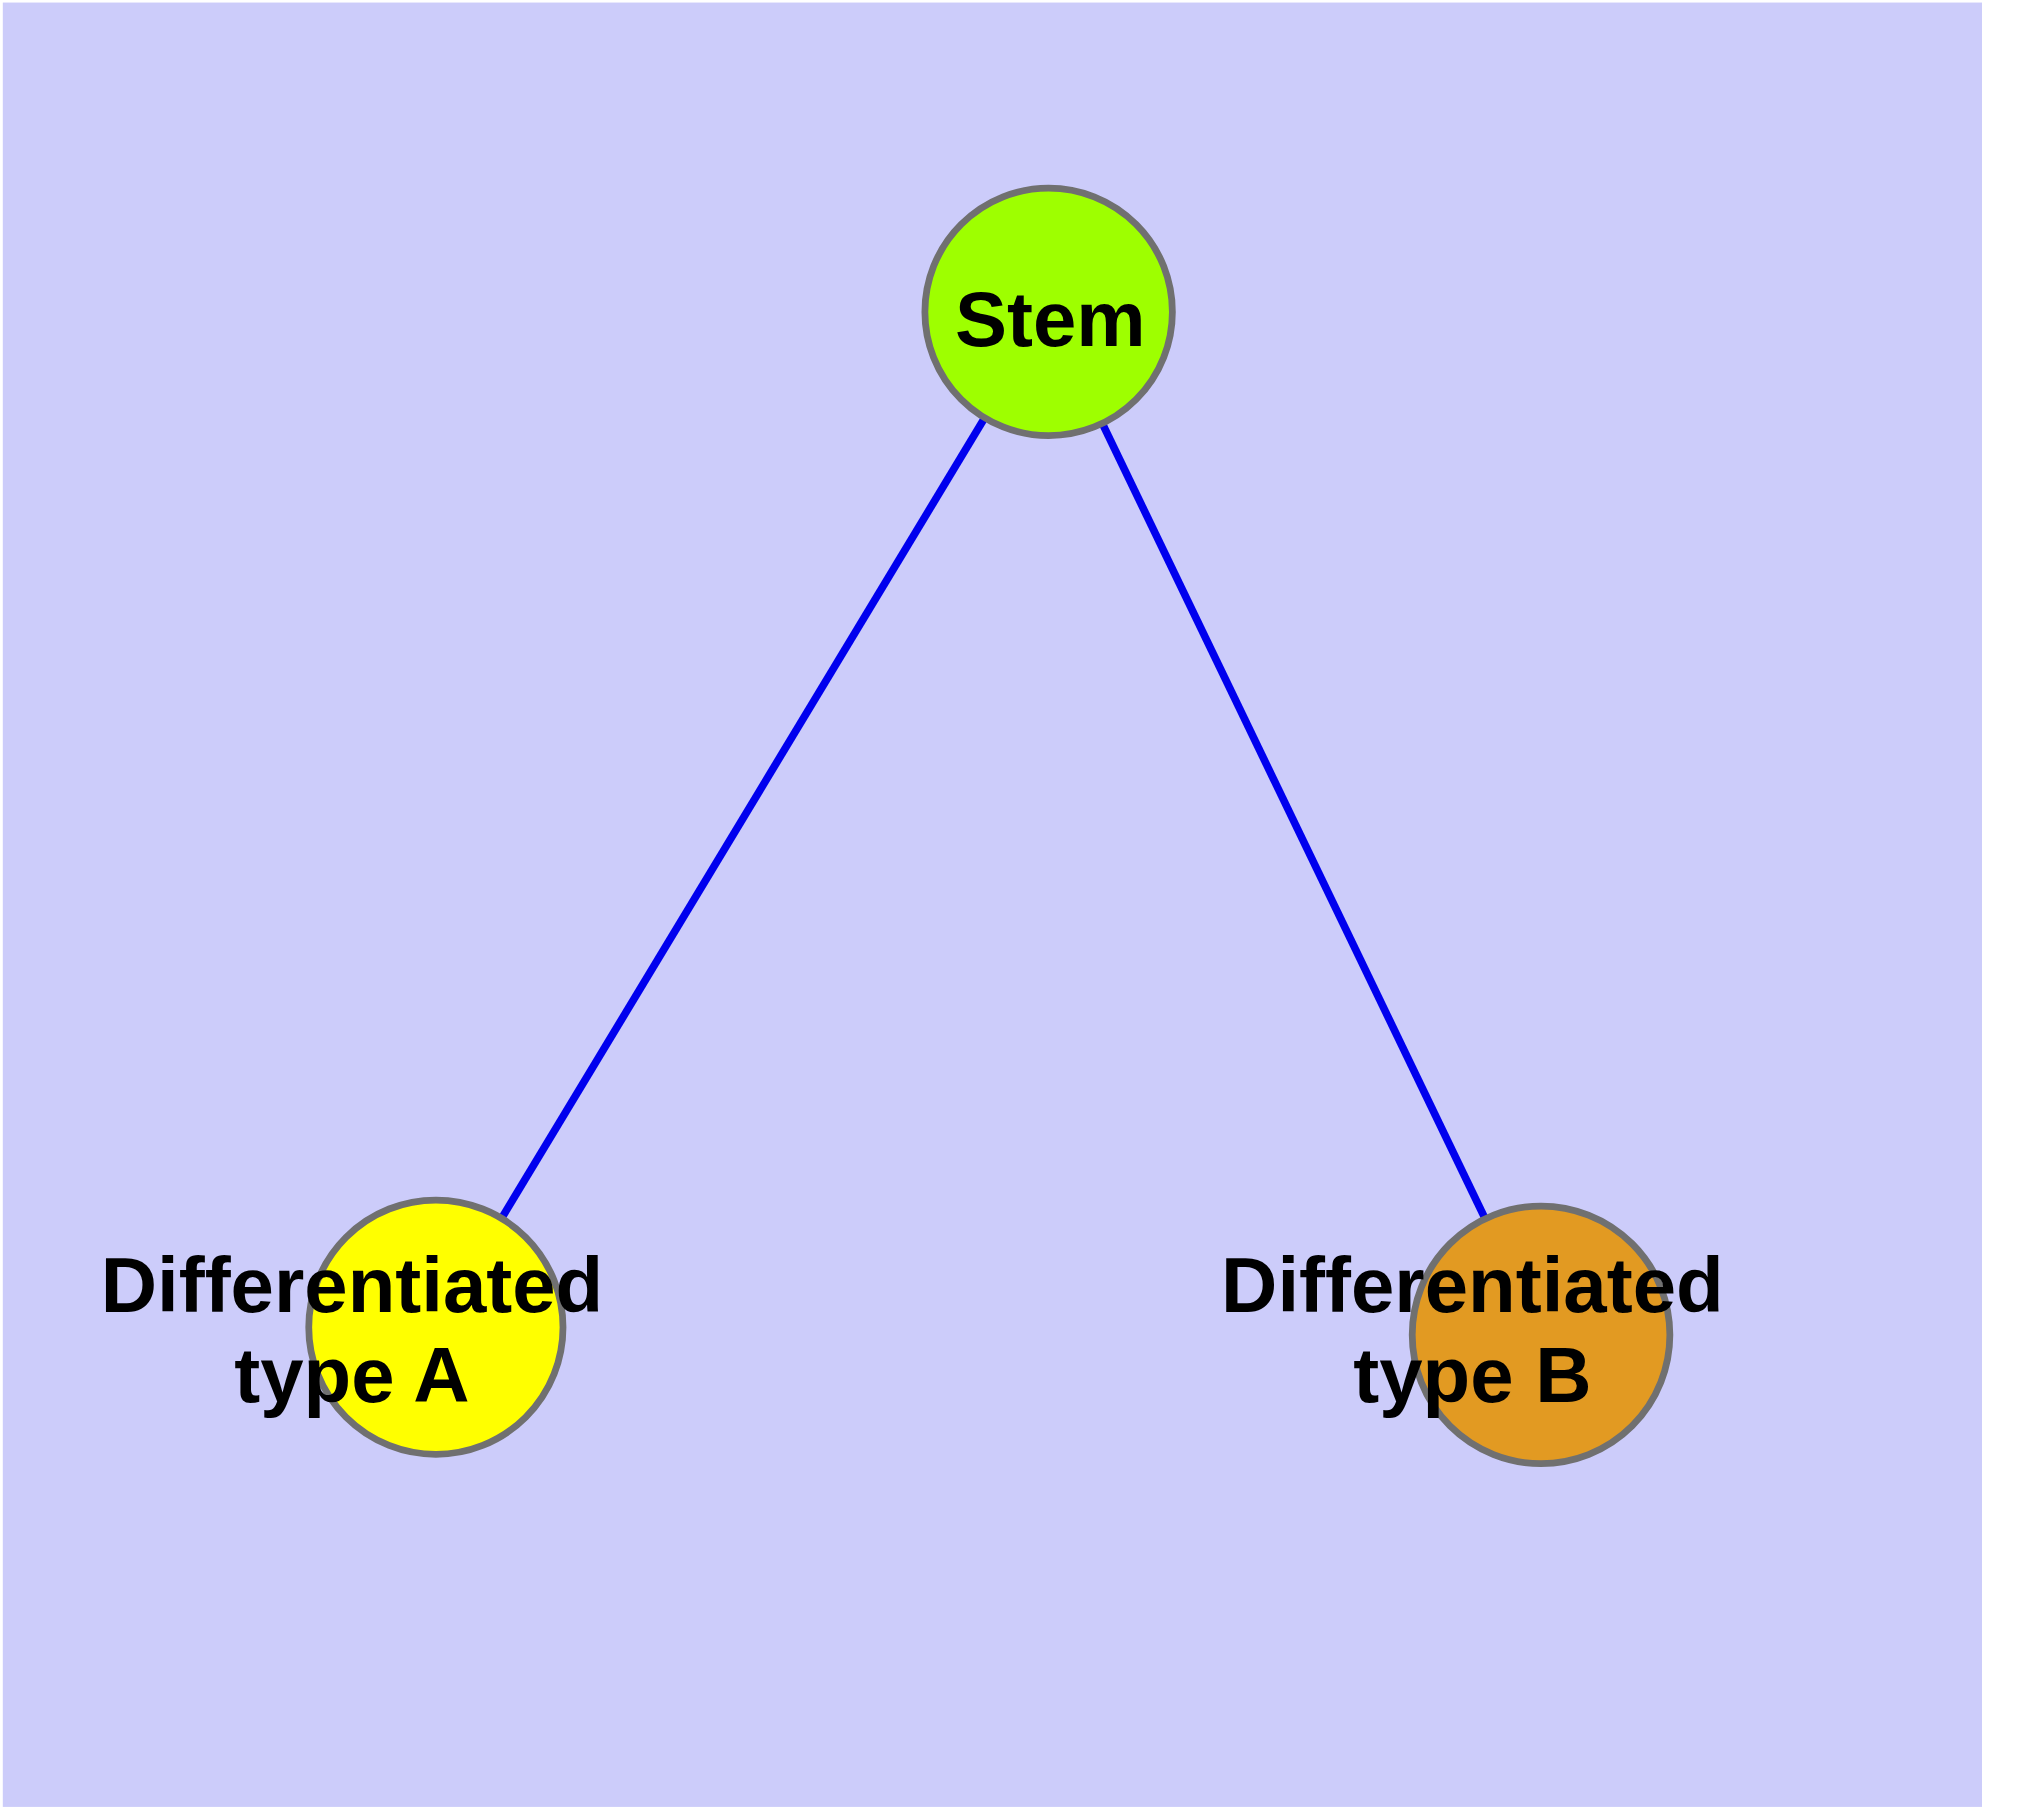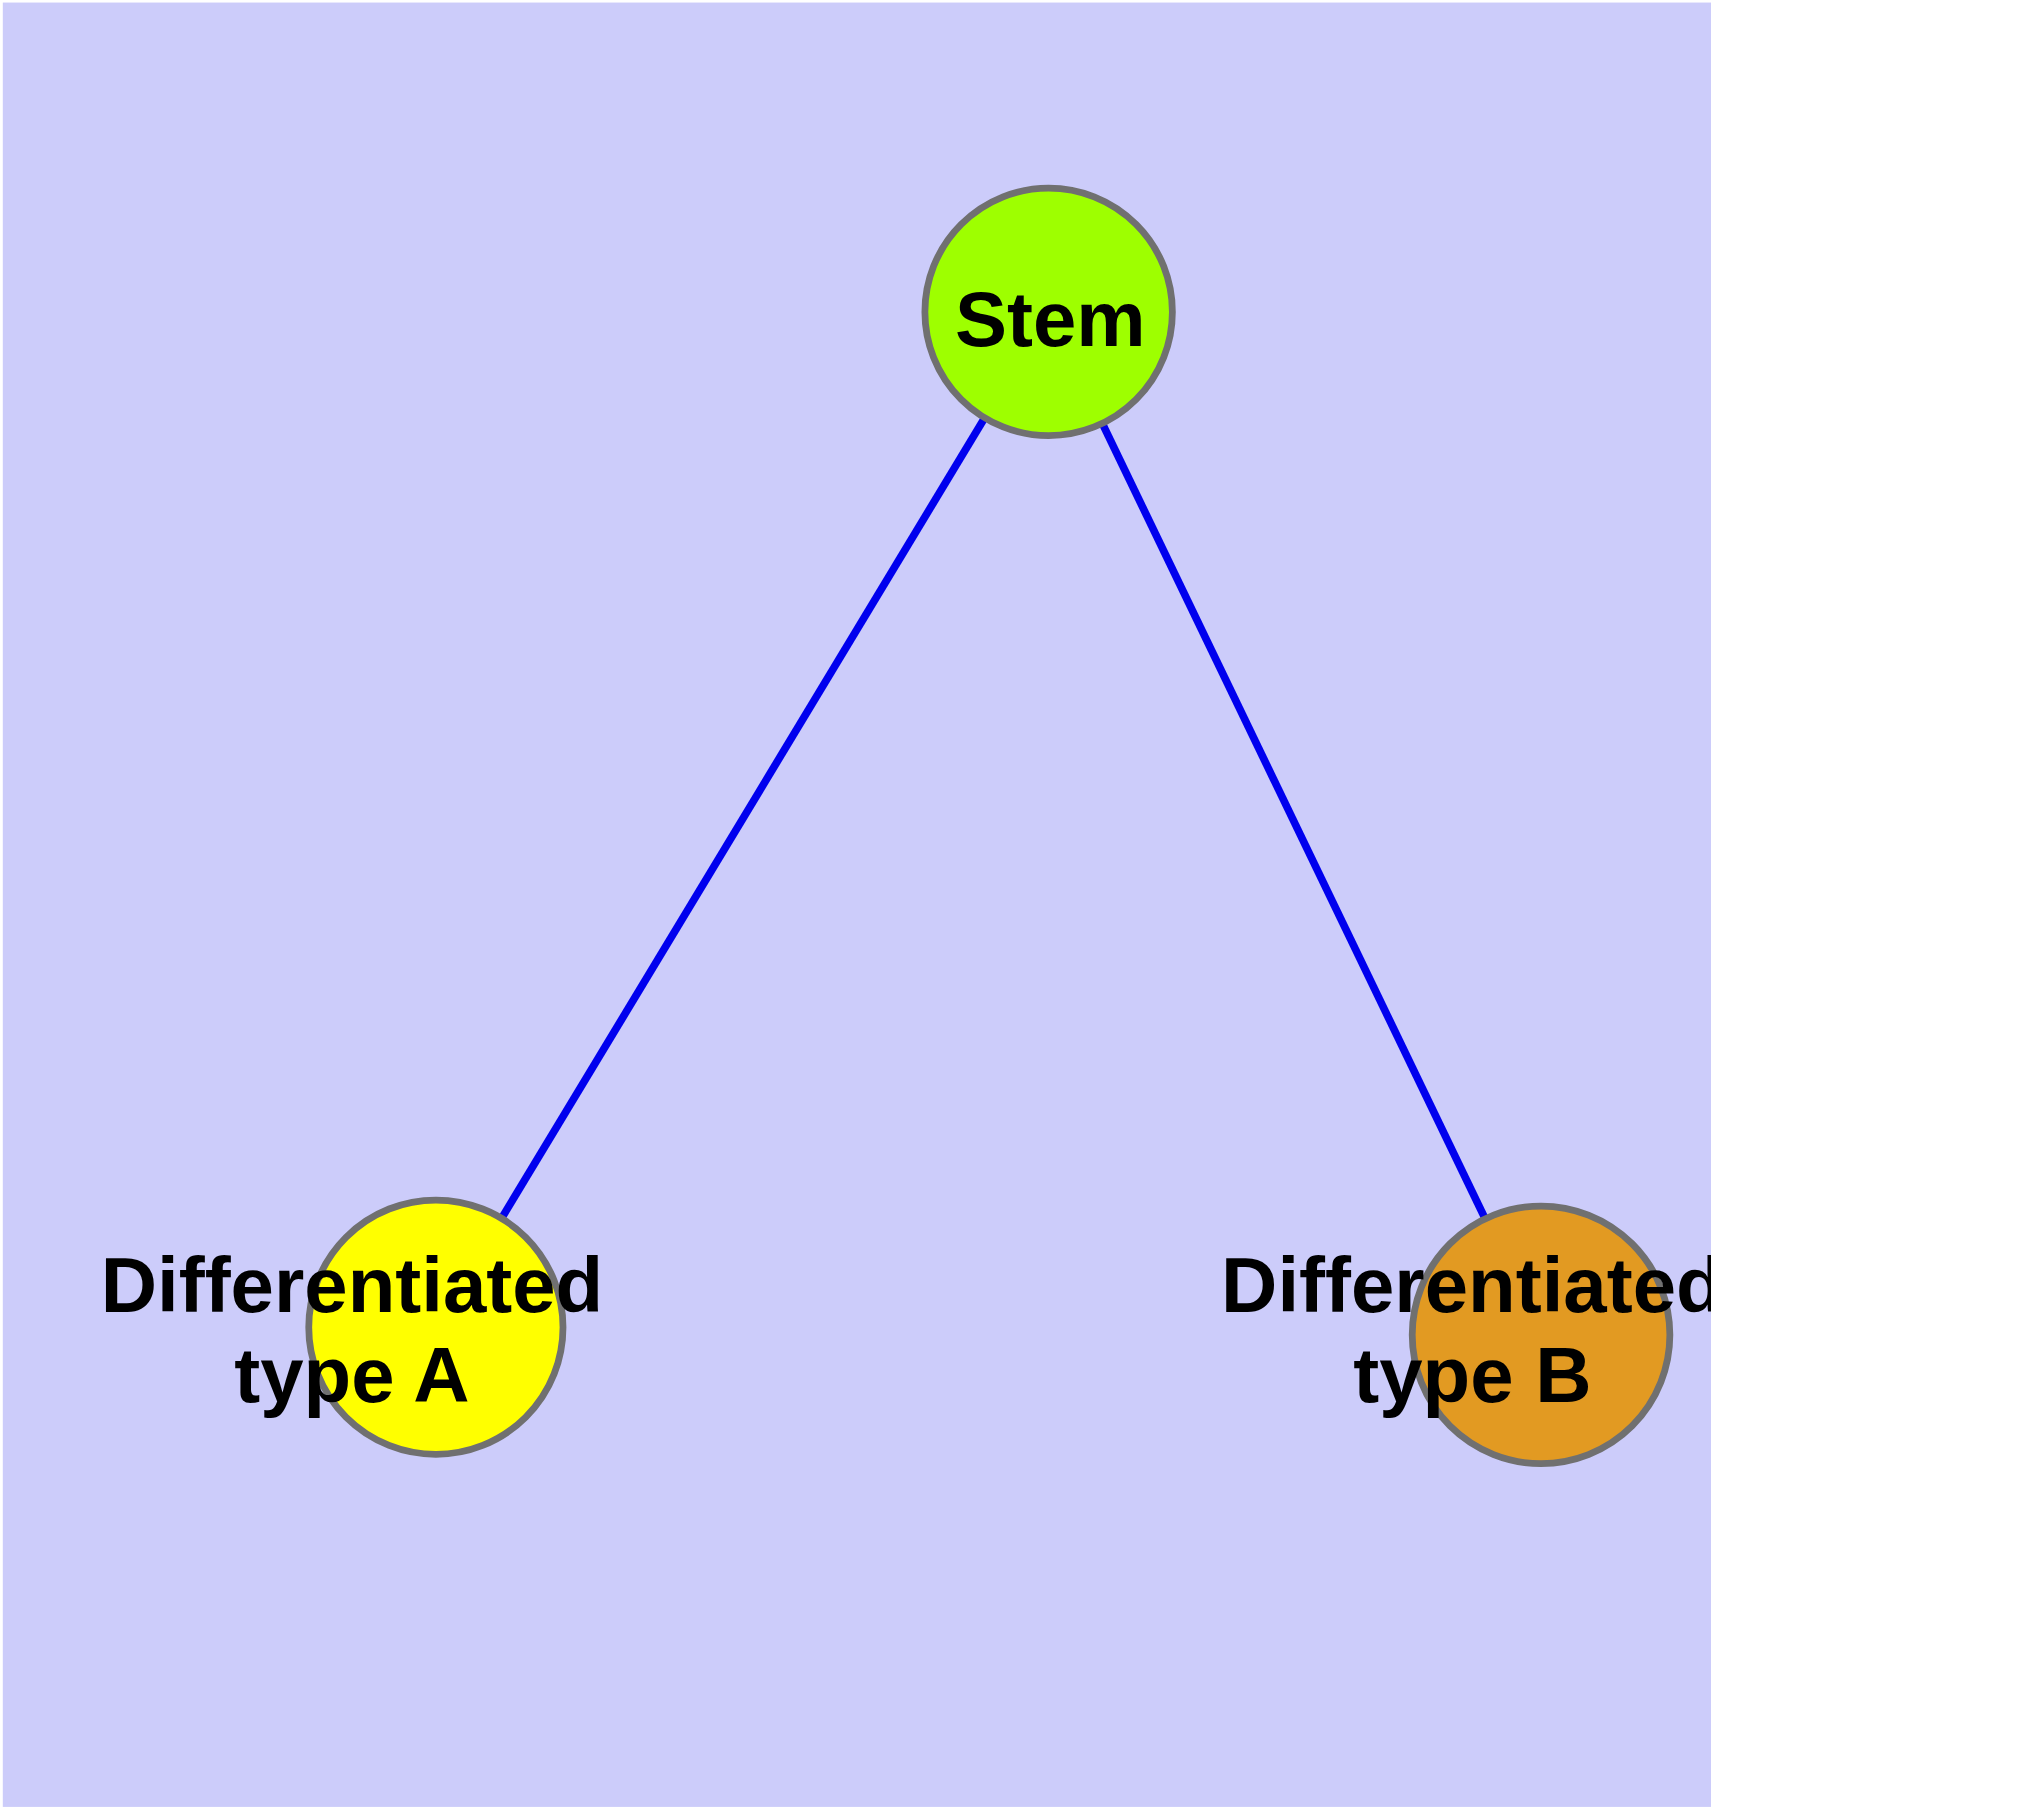--- a/index.html
+++ b/index.html
@@ -5,25 +5,24 @@
   html, body {
     margin: 0;
     padding: 0;
     background: #ffffff;
   }
   body {
     font-family: "Liberation Sans", sans-serif;
   }
   #canvas {
     position: relative;
-    width: 1671px;
+    width: 1982px;
     height: 1812px;
     background: #ffffff;
     overflow: hidden;
-    padding-left: 40px;
   }
   #graph-svg {
     display: block;
     position: absolute;
     left: 0;
     top: 0;
     width: 2021px;
     height: 1812px;
   }
   .graph-bg {

